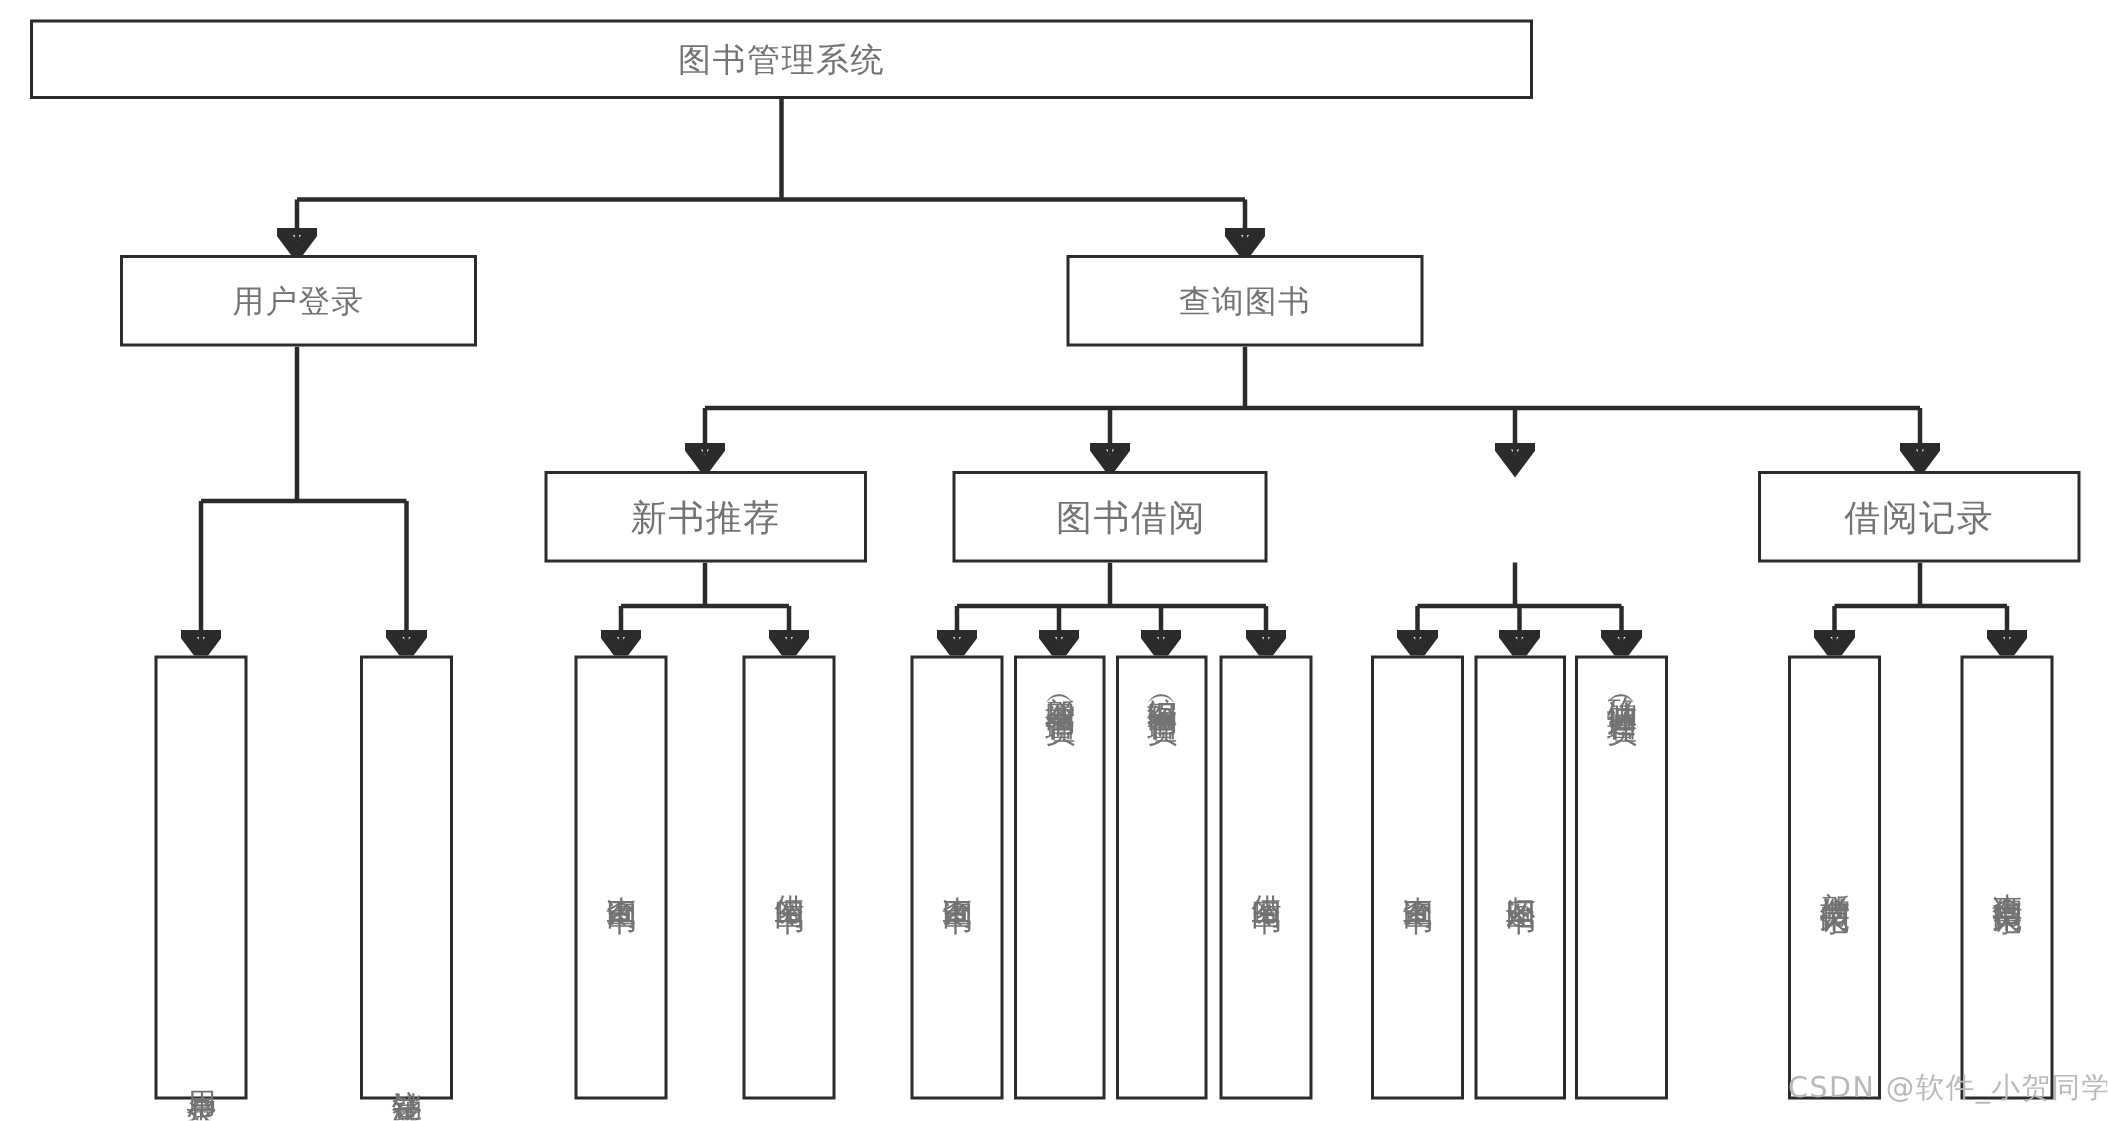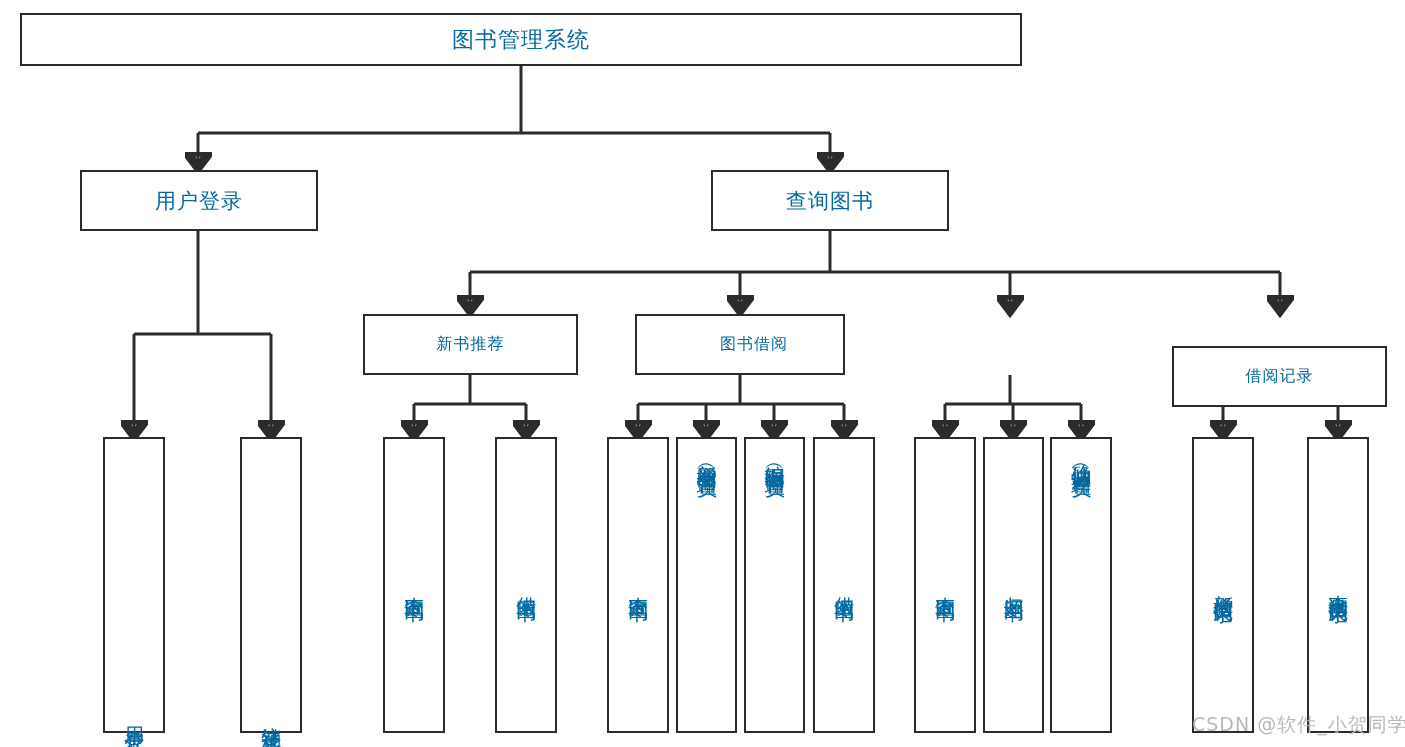--- a/index.html
+++ b/index.html
@@ -18,31 +18,31 @@
     overflow: hidden;
   }
   .node {
     position: absolute;
     box-sizing: border-box;
     background: #ffffff;
     border: 2px solid #2b2b2b;
     display: flex;
     align-items: center;
     justify-content: center;
-    color: #0369a1;
+    color: #737373;
     letter-spacing: 1px;
   }
   .node.root {
     font-size: 22px;
   }
   .node.level2 {
     font-size: 21px;
   }
   .node.level3 {
-    font-size: 16px;
+    font-size: 24px;
     align-items: center;
   }
   .node.leaf {
     writing-mode: vertical-rl;
     text-orientation: upright;
     font-size: 20px;
     line-height: 1.18;
     letter-spacing: 2px;
     padding: 6px 0;
     align-items: center;
@@ -147,21 +147,21 @@
   <div class="node level2" style="left:711px; top:170px; width:238px; height:61px;">
     <span class="label">查询图书</span>
   </div>
 
   <div class="node level3" style="left:363px; top:314px; width:215px; height:61px;">
     <span class="label">新书推荐</span>
   </div>
   <div class="node level3" style="left:635px; top:314px; width:210px; height:61px;padding-left:28px;">
     <span class="label">图书借阅</span>
   </div>
-  <div class="node level3" style="left:1172px; top:314px; width:215px; height:61px;margin-top:32px;">
+  <div class="node level3" style="left:1172px; top:314px; width:215px; height:61px;">
     <span class="label">借阅记录</span>
   </div>
 
   <div class="node leaf anchor-bottom" style="left:103px; top:437px; width:62px; height:296px;">
     <span class="label">用户登录</span>
   </div>
   <div class="node leaf anchor-bottom" style="left:240px; top:437px; width:62px; height:296px;">
     <span class="label">注销登录</span>
   </div>
 

